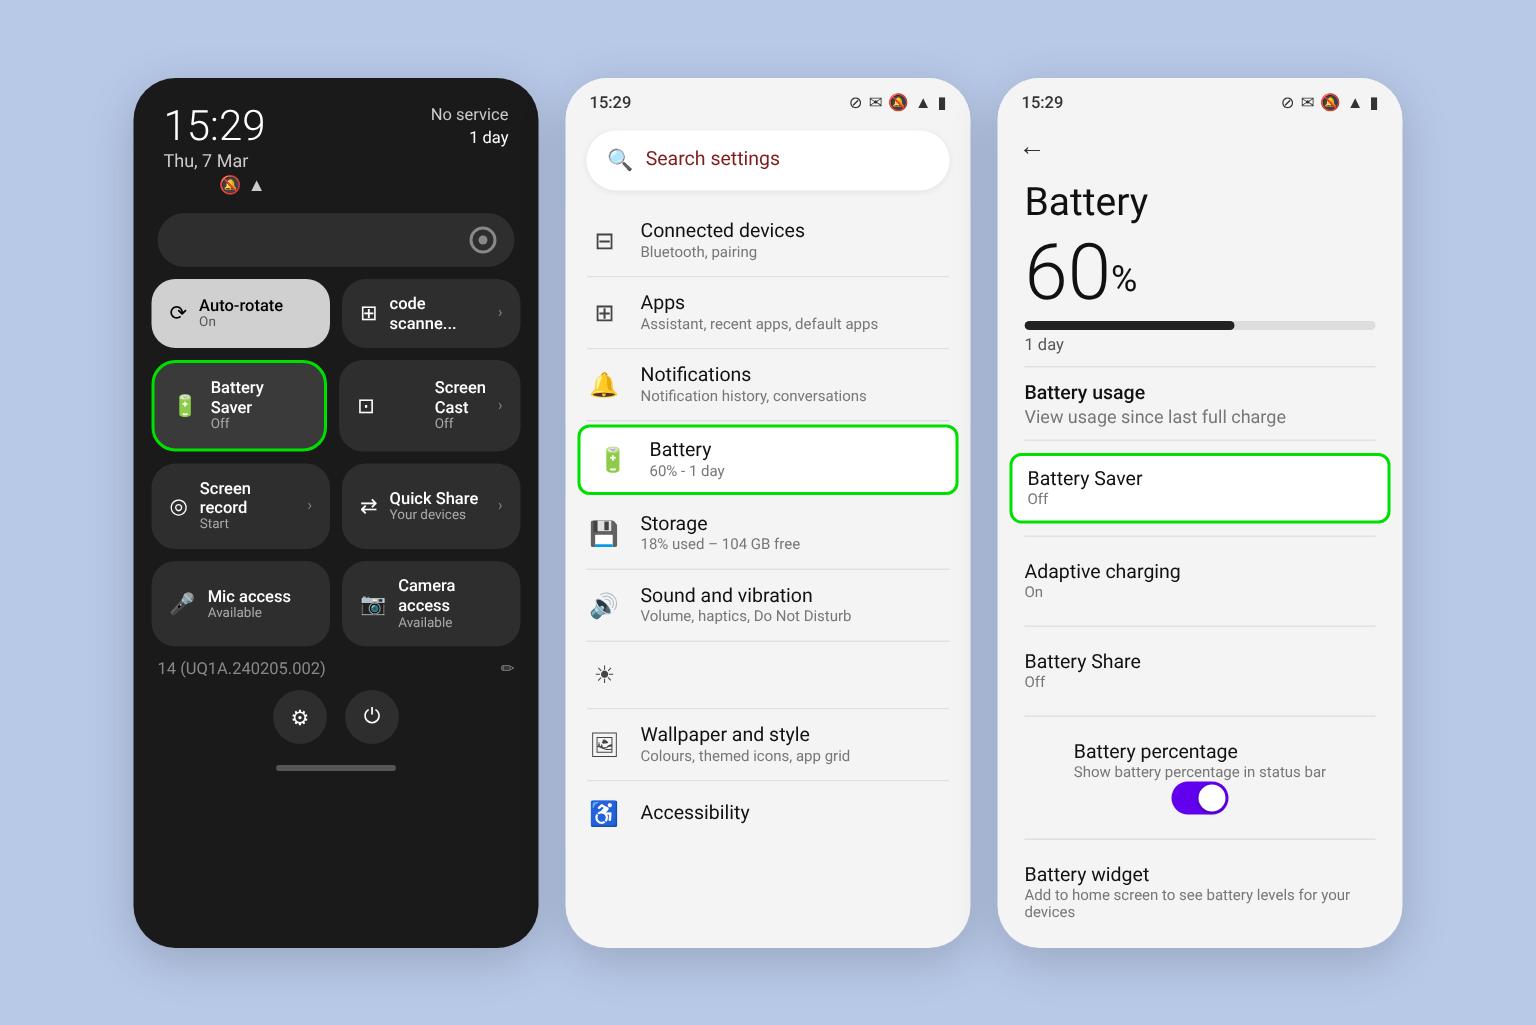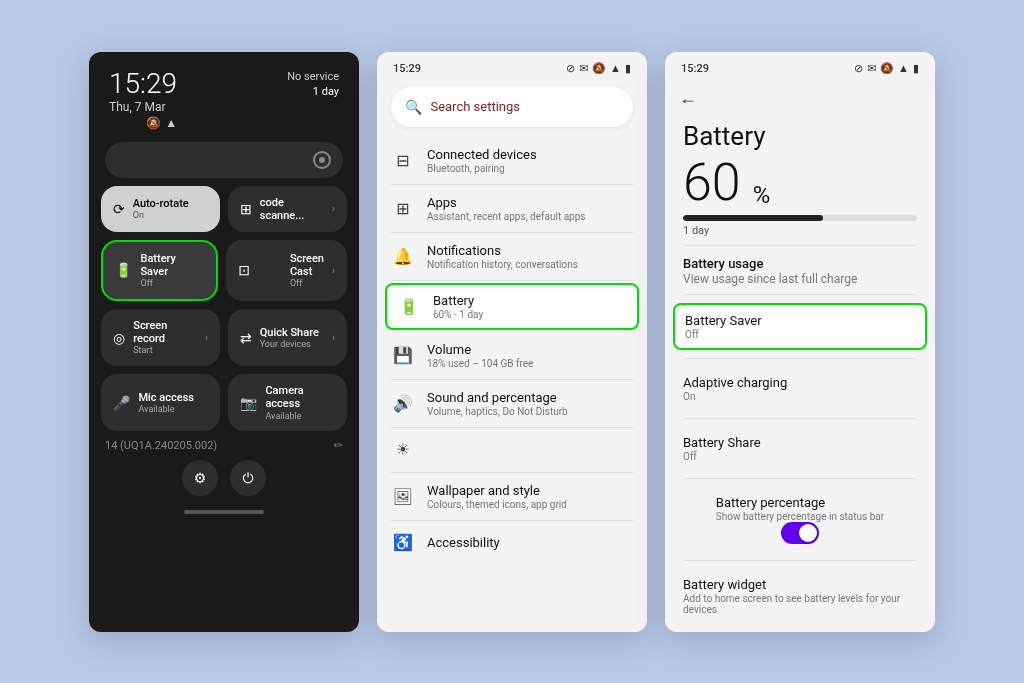--- a/index.html
+++ b/index.html
@@ -16,21 +16,21 @@
     .phones-container {
       display: flex;
       gap: 18px;
       align-items: center;
       padding: 20px;
     }
 
     
     .phone {
       background: #fff;
-      border-radius: 12px;
+      border-radius: 28px;
       overflow: hidden;
       box-shadow: 0 8px 32px rgba(0,0,0,0.18);
       position: relative;
     }
     .phone-1 {
       width: 270px;
       height: 580px;
       background: #1a1a1a;
     }
     .phone-2 {
@@ -247,21 +247,21 @@
 
     .p3-back {
       padding: 6px 14px 4px;
       font-size: 18px;
       color: #333;
       cursor: pointer;
     }
 
     .p3-content { padding: 8px 18px 0; }
     .p3-title { font-size: 26px; font-weight: 400; color: #111; margin-bottom: 6px; }
-    .p3-percent-row { display: flex; align-items: flex-end; gap: 12px; }
+    .p3-percent-row { display: flex; align-items: center; gap: 0; }
     .p3-percent-num { font-size: 52px; font-weight: 300; color: #111; line-height: 1; }
     .p3-percent-sym { font-size: 24px; color: #111; margin-top: 8px; }
 
     .p3-bar-container { margin: 6px 0 2px; }
     .p3-bar-track {
       height: 6px;
       background: #ddd;
       border-radius: 3px;
       overflow: hidden;
       width: 100%;
@@ -476,30 +476,30 @@
         <div class="p2-item-icon">🔋</div>
         <div class="p2-item-text">
           <div class="p2-item-label">Battery</div>
           <div class="p2-item-sub">60% - 1 day</div>
         </div>
       </div>
 
       <div class="p2-item">
         <div class="p2-item-icon">💾</div>
         <div class="p2-item-text">
-          <div class="p2-item-label">Volume</div>
+          <div class="p2-item-label">Storage</div>
           <div class="p2-item-sub">18% used – 104 GB free</div>
         </div>
       </div>
       <div class="p2-divider"></div>
 
       <div class="p2-item">
         <div class="p2-item-icon">🔊</div>
         <div class="p2-item-text">
-          <div class="p2-item-label">Sound and percentage</div>
+          <div class="p2-item-label">Sound and vibration</div>
           <div class="p2-item-sub">Volume, haptics, Do Not Disturb</div>
         </div>
       </div>
       <div class="p2-divider"></div>
 
       <div class="p2-item">
         <div class="p2-item-icon">☀</div>
       </div>
       <div class="p2-divider"></div>
 

